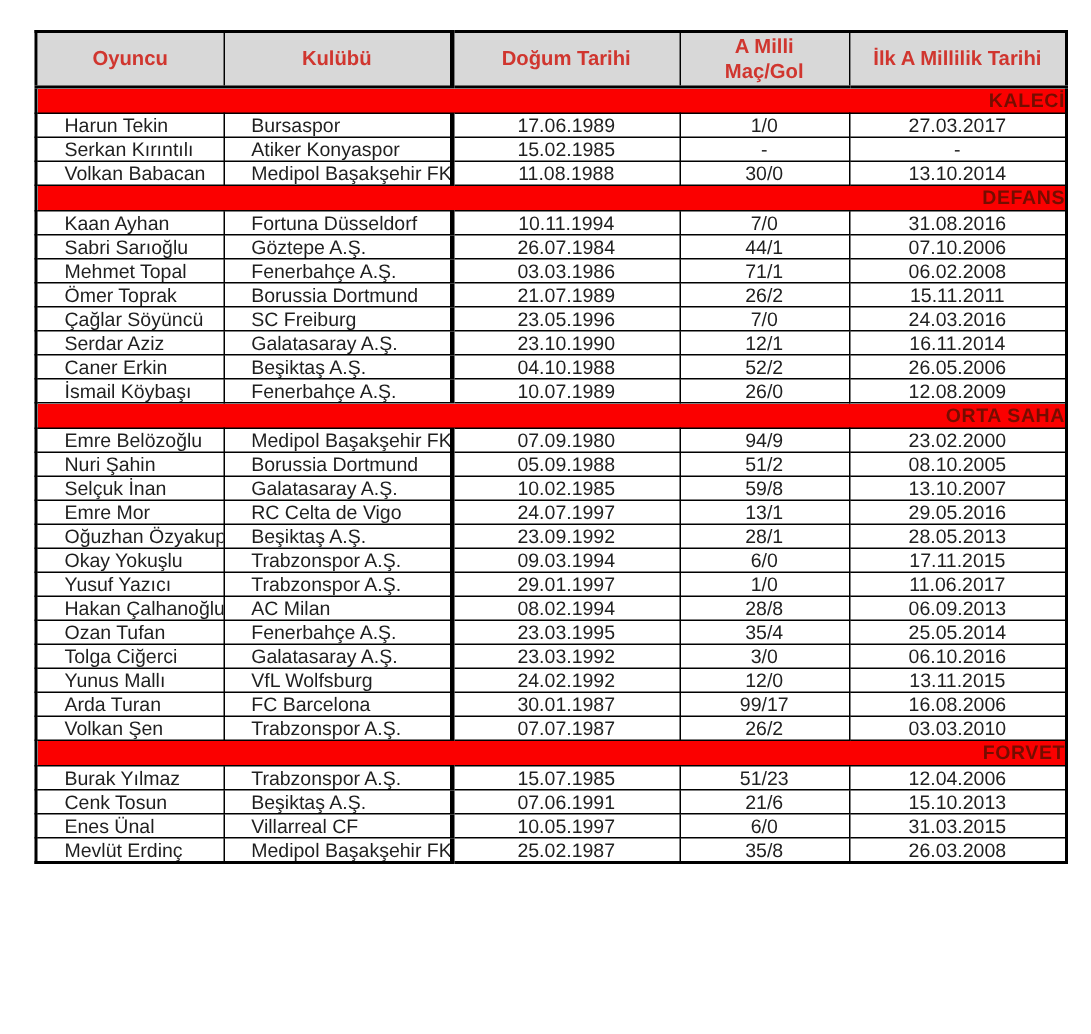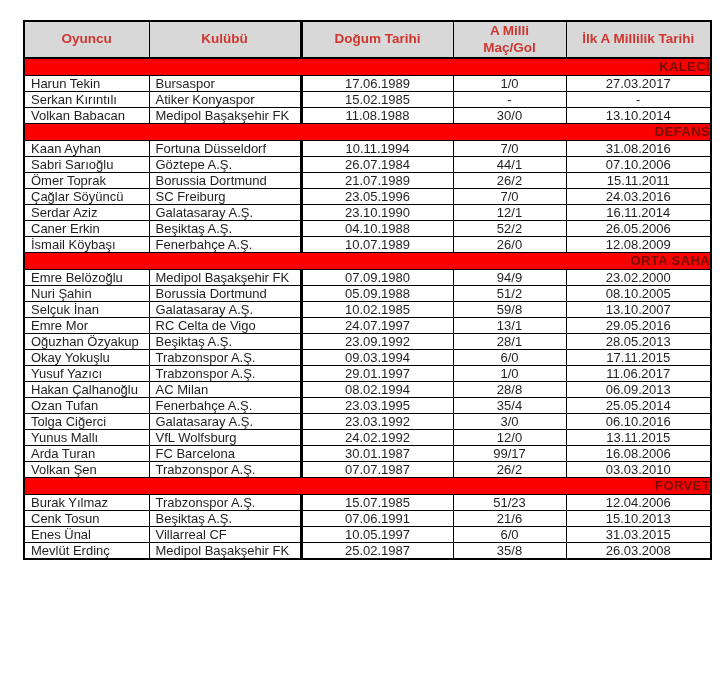--- a/index.html
+++ b/index.html
@@ -48,21 +48,21 @@
     text-align: right;
     font-size: 13px;
     height: 16px;
     line-height: 16px;
     letter-spacing: 0.4px;
   }
   tr.data td {
     font-size: 13px;
     color: var(--body-text, #1f1f1f);
   }
-  td.left { text-align: left; padding-left: 6px; }
+  td.left { text-align: left; padding-left: 18px; }
   td.center { text-align: center; }
 </style>
 </head>
 <body>
 
 <div class="table-wrap">
   <table class="squad">
     <colgroup>
       <col style="width:125px">
       <col style="width:152px">
@@ -118,20 +118,27 @@
           <td class="center">31.08.2016</td>
         </tr>
         <tr class="data">
           <td class="left">Sabri Sarıoğlu</td>
           <td class="left">Göztepe A.Ş.</td>
           <td class="center thickleft">26.07.1984</td>
           <td class="center">44/1</td>
           <td class="center">07.10.2006</td>
         </tr>
         <tr class="data">
+          <td class="left">Mehmet Topal</td>
+          <td class="left">Fenerbahçe A.Ş.</td>
+          <td class="center thickleft">03.03.1986</td>
+          <td class="center">71/1</td>
+          <td class="center">06.02.2008</td>
+        </tr>
+        <tr class="data">
           <td class="left">Ömer Toprak</td>
           <td class="left">Borussia Dortmund</td>
           <td class="center thickleft">21.07.1989</td>
           <td class="center">26/2</td>
           <td class="center">15.11.2011</td>
         </tr>
         <tr class="data">
           <td class="left">Çağlar Söyüncü</td>
           <td class="left">SC Freiburg</td>
           <td class="center thickleft">23.05.1996</td>

